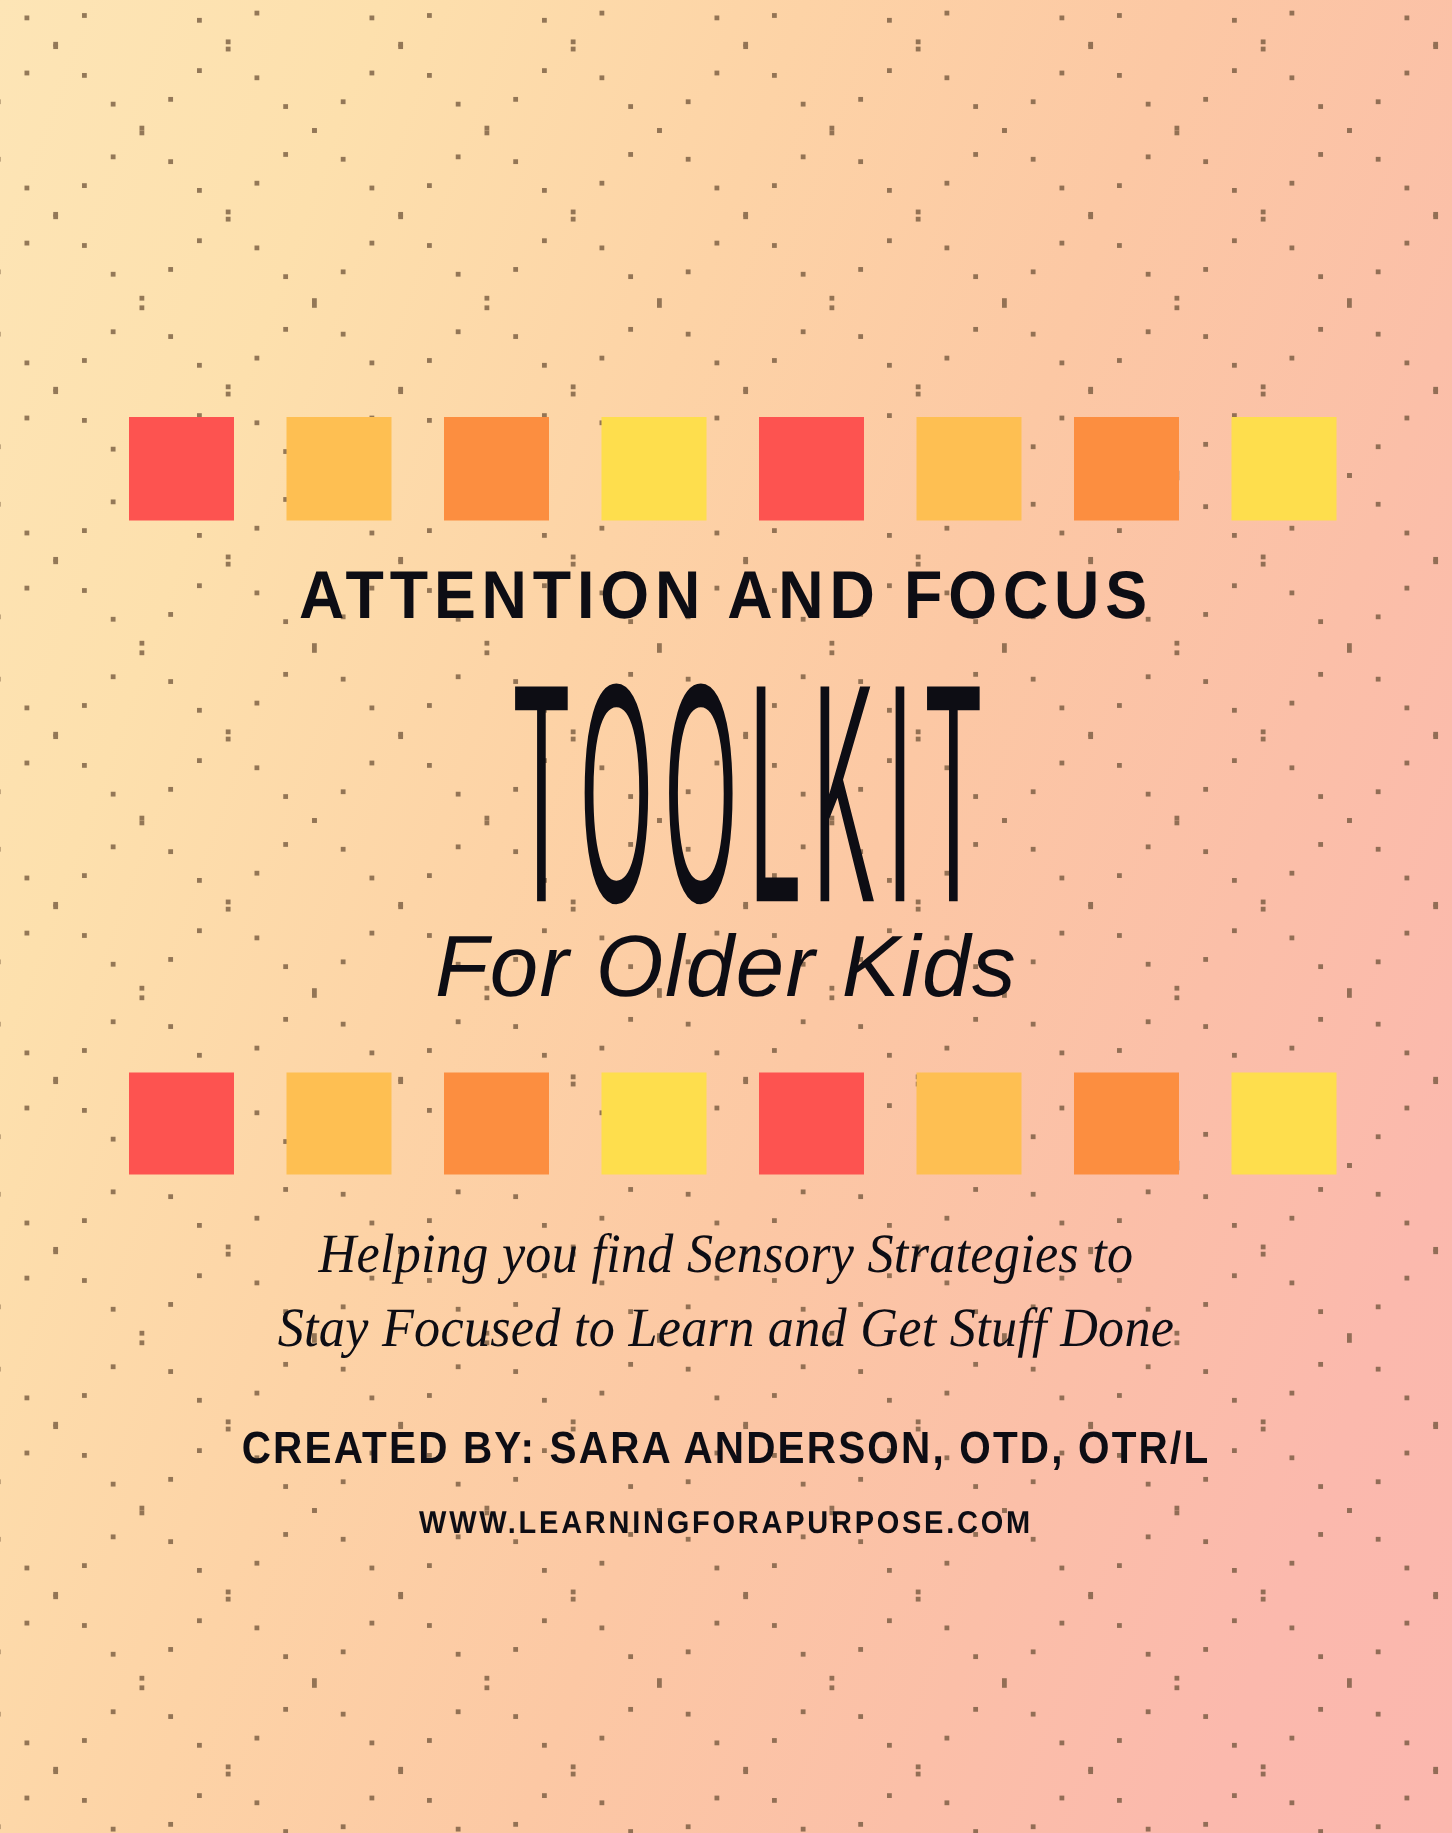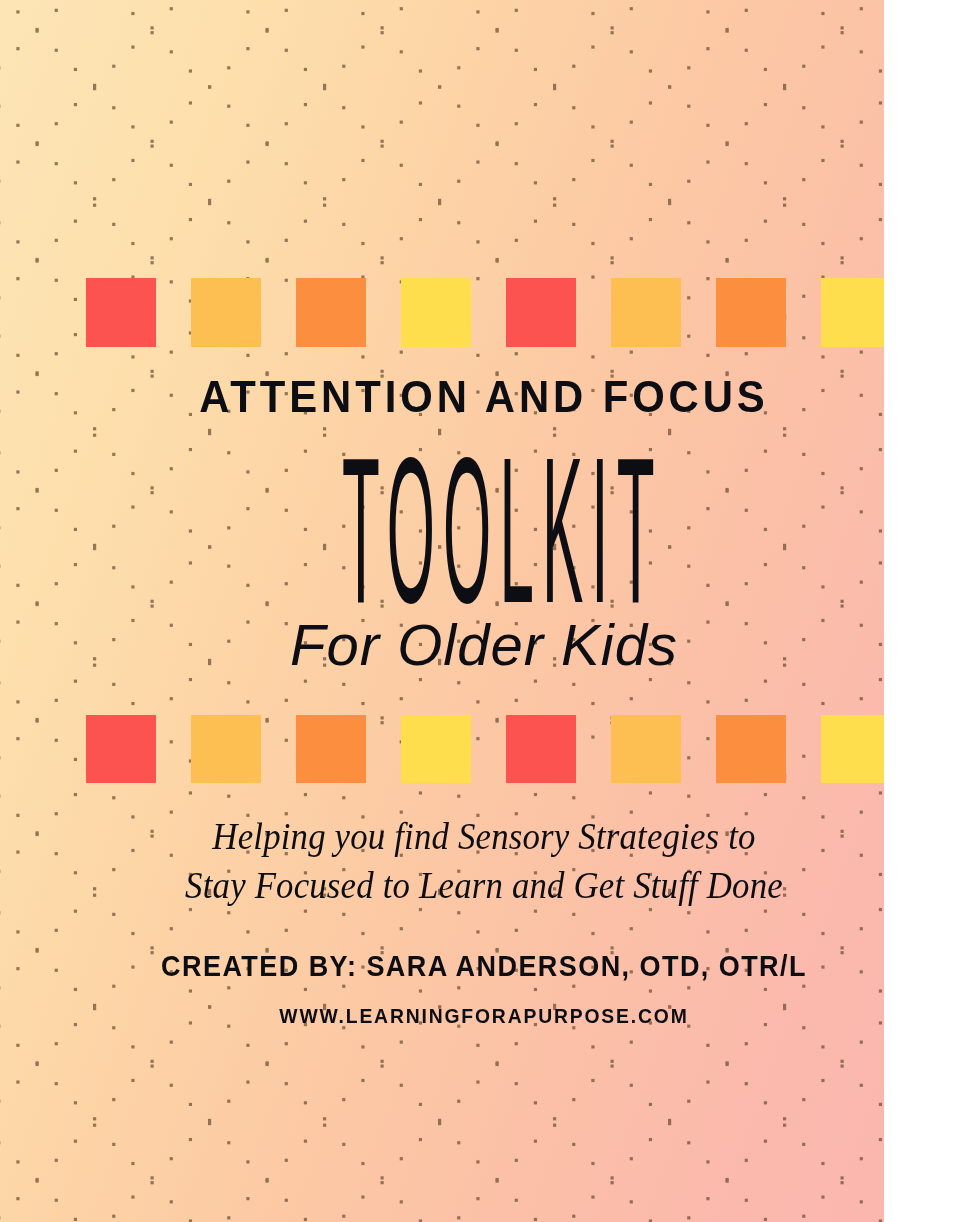--- a/index.html
+++ b/index.html
@@ -4,21 +4,21 @@
 <title>Attention and Focus Toolkit</title>
 <style>
   html, body {
     margin: 0;
     padding: 0;
     background: #ffffff;
   }
 
   #cover {
     position: relative;
-    width: 884px;
+    width: 968px;
     height: 1222px;
     overflow: hidden;
     font-family: "Liberation Sans", sans-serif;
     
     background:
       linear-gradient(110deg,
         #fde5b6 0%,
         #fde0ad 18%,
         #fdd3a6 38%,
         #fcc8a4 56%,

